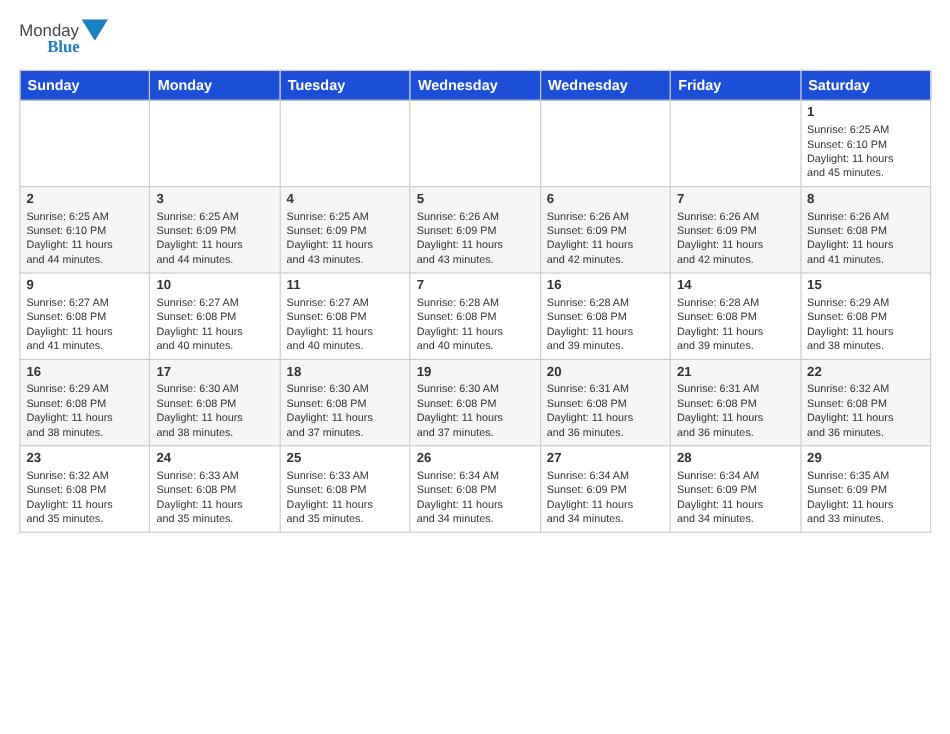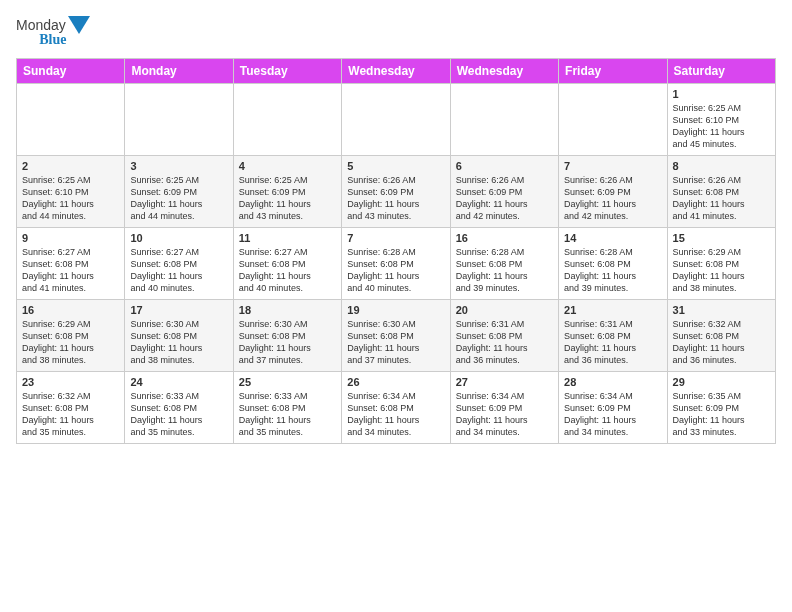--- a/index.html
+++ b/index.html
@@ -65,21 +65,21 @@
     .cell-text {
       font-size: 9px;
       color: #333;
       line-height: 1.35;
     }
     td.empty {
       background: #f9f9f9;
     }
     tr:nth-child(even) td { background: #f5f5f5; }
     tr:nth-child(odd) td { background: #ffffff; }
-    thead tr th { background: #d946ef; }
+    thead tr th { background: #1d4ed8; }
   </style>
 </head>
 <body>
 
 <div class="header-area">
   <div class="logo">
     <div style="display:flex;flex-direction:column;align-items:center;gap:0">
       <div style="display:flex;align-items:center;gap:2px">
         <span style="font-size:14px;color:#444;font-family:Arial">Monday</span>
         <svg width="22" height="18" viewBox="0 0 22 18">
@@ -262,21 +262,21 @@
 and 36 minutes.</div>
         </td>
         <td>
           <span class="day-num">21</span>
           <div class="cell-text" style="white-space: pre-line;">Sunrise: 6:31 AM
 Sunset: 6:08 PM
 Daylight: 11 hours
 and 36 minutes.</div>
         </td>
         <td>
-          <span class="day-num">31</span>
+          <span class="day-num">22</span>
           <div class="cell-text" style="white-space: pre-line;">Sunrise: 6:32 AM
 Sunset: 6:08 PM
 Daylight: 11 hours
 and 36 minutes.</div>
         </td>
       </tr>
       <tr>
         <td>
           <span class="day-num">23</span>
           <div class="cell-text" style="white-space: pre-line;">Sunrise: 6:32 AM

